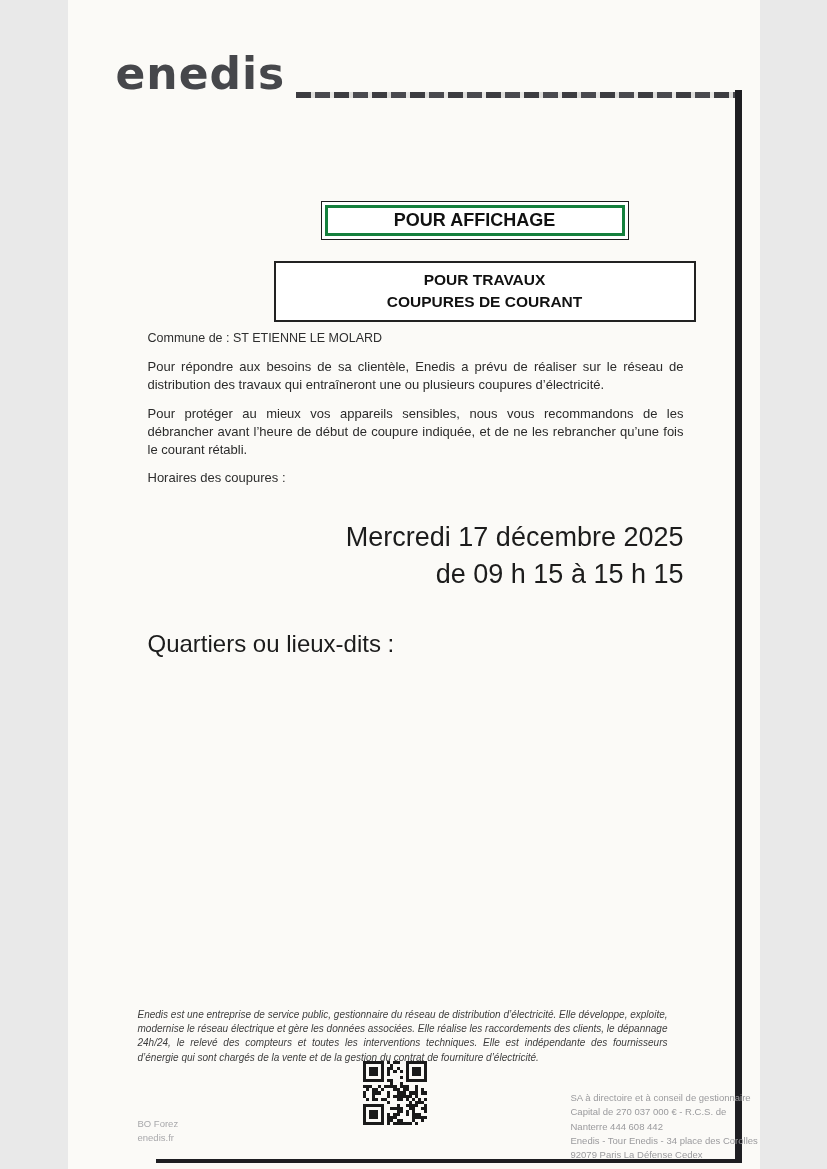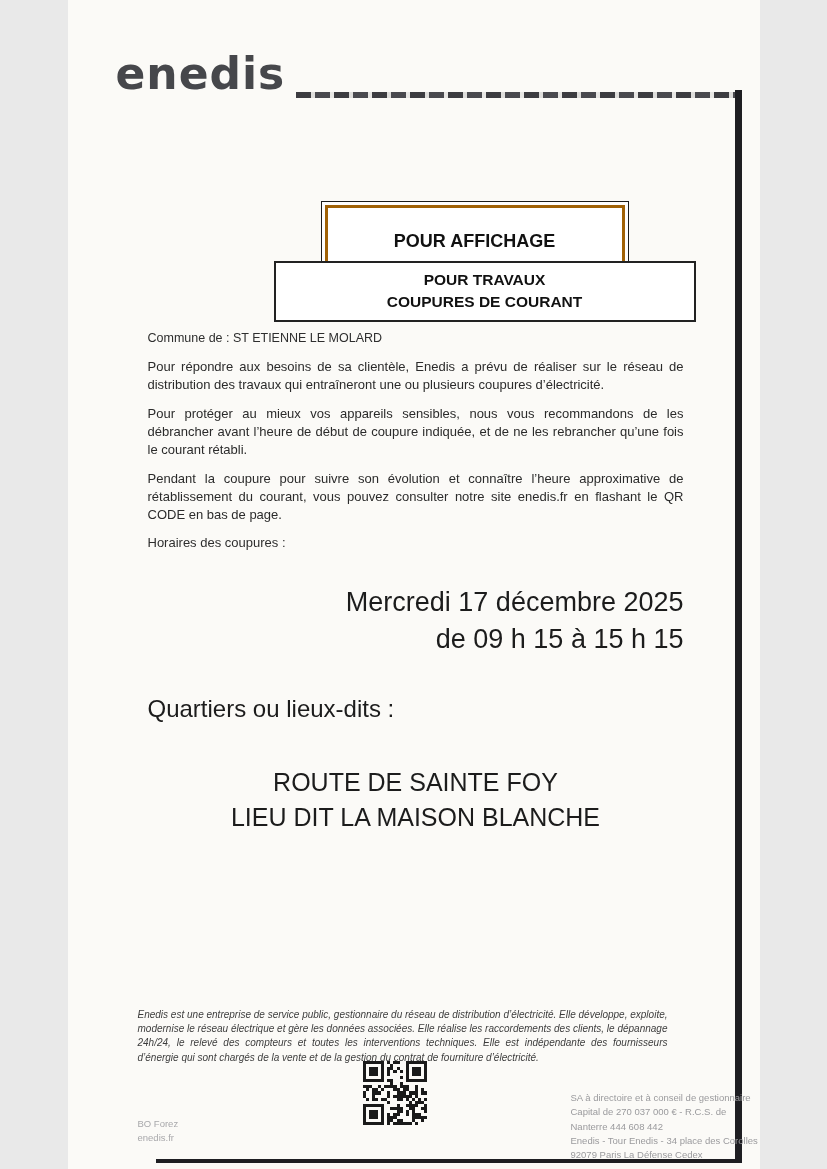--- a/index.html
+++ b/index.html
@@ -26,23 +26,23 @@
   }
   
   .artifact-right{position:absolute;top:90px;bottom:6px;right:18px;width:7px;background:#1e1e22;}
   .artifact-bottom{position:absolute;left:88px;right:18px;bottom:6px;height:4px;background:#1e1e22;}
   
   .affichage-box{
     position:absolute;left:253px;top:201px;width:300px;
     border:1px solid #1c1c1c;padding:3px;background:#fff;
   }
   .affichage-box .inner{
-    border:3px solid #a16207;
+    border:3px solid #15803d;
     text-align:center;font-weight:700;font-size:18px;
-    padding:23px 0;color:#111;
+    padding:2px 0;color:#111;
   }
   .coupures-box{
     position:absolute;left:206px;top:261px;width:418px;
     border:2px solid #222;background:#fff;
     text-align:center;font-weight:700;font-size:15.5px;
     padding:6px 0;color:#111;line-height:1.45;
   }
   
   .body-text{position:absolute;left:80px;right:76px;top:331px;}
   .commune{font-size:12.5px;margin:0 0 13px 0;}
@@ -86,34 +86,29 @@
 
   <div class="coupures-box">
     <div>POUR TRAVAUX</div>
     <div>COUPURES DE COURANT</div>
   </div>
 
   <div class="body-text">
     <p class="commune">Commune de : ST ETIENNE LE MOLARD</p>
     <p class="para">Pour répondre aux besoins de sa clientèle, Enedis a prévu de réaliser sur le réseau de distribution des travaux qui entraîneront une ou plusieurs coupures d’électricité.</p>
     <p class="para">Pour protéger au mieux vos appareils sensibles, nous vous recommandons de les débrancher avant l’heure de début de coupure indiquée, et de ne les rebrancher qu’une fois le courant rétabli.</p>
-    <p class="para">Pendant la coupure pour suivre son évolution et connaître l’heure approximative de rétablissement du courant, vous pouvez consulter notre site enedis.fr en flashant le QR CODE en bas de page.</p>
     <p class="horaires">Horaires des coupures :</p>
 
     <div class="schedule">
       <div>Mercredi 17 décembre 2025</div>
       <div>de 09 h 15 à 15 h 15</div>
     </div>
 
     <div class="quartiers">Quartiers ou lieux-dits :</div>
 
-    <div class="locations">
-      <div>ROUTE DE SAINTE FOY</div>
-      <div>LIEU DIT LA MAISON BLANCHE</div>
-    </div>
   </div>
 
   <div class="legal">Enedis est une entreprise de service public, gestionnaire du réseau de distribution d’électricité. Elle développe, exploite, modernise le réseau électrique et gère les données associées. Elle réalise les raccordements des clients, le dépannage 24h/24, le relevé des compteurs et toutes les interventions techniques. Elle est indépendante des fournisseurs d’énergie qui sont chargés de la vente et de la gestion du contrat de fourniture d’électricité.</div>
 
   <div class="qr">
     <svg viewBox="0 0 21 21" shape-rendering="crispEdges" fill="#1a1a1a">
         <rect x="0" y="0" width="1" height="1"></rect>
         <rect x="1" y="0" width="1" height="1"></rect>
         <rect x="2" y="0" width="1" height="1"></rect>
         <rect x="3" y="0" width="1" height="1"></rect>

